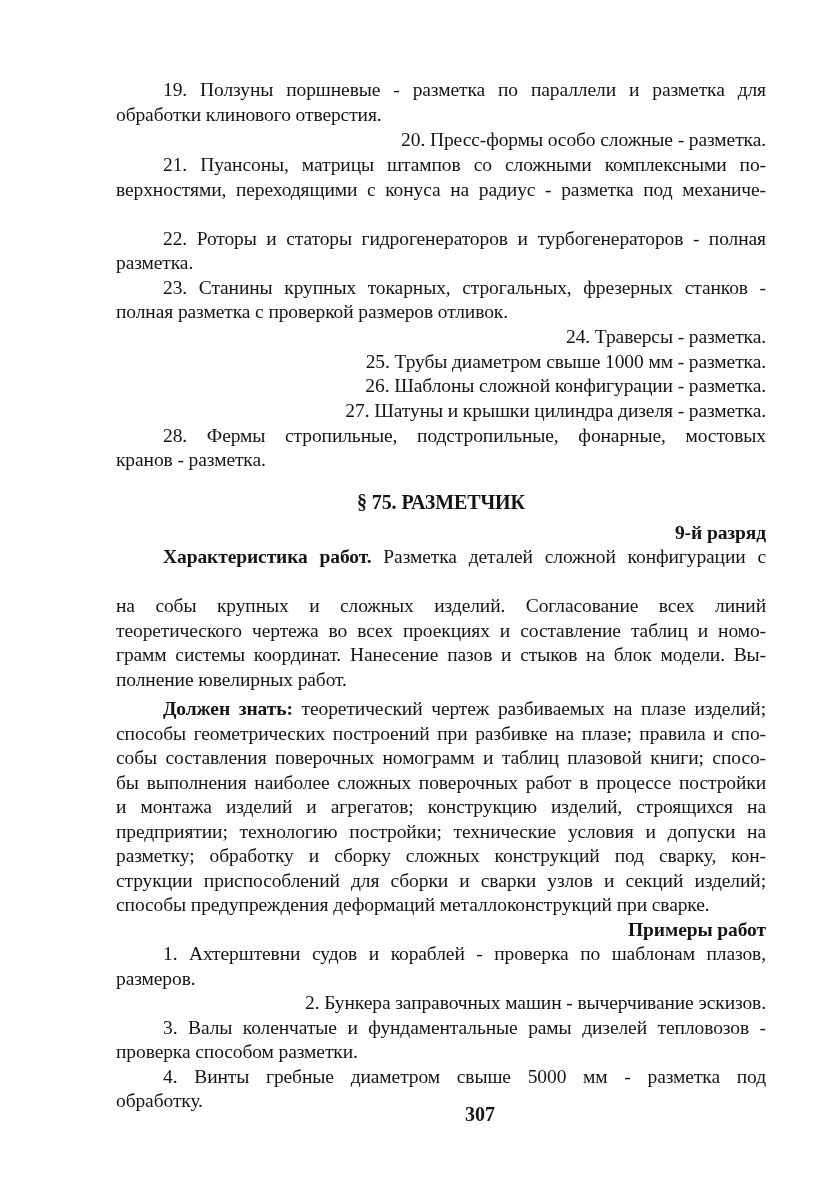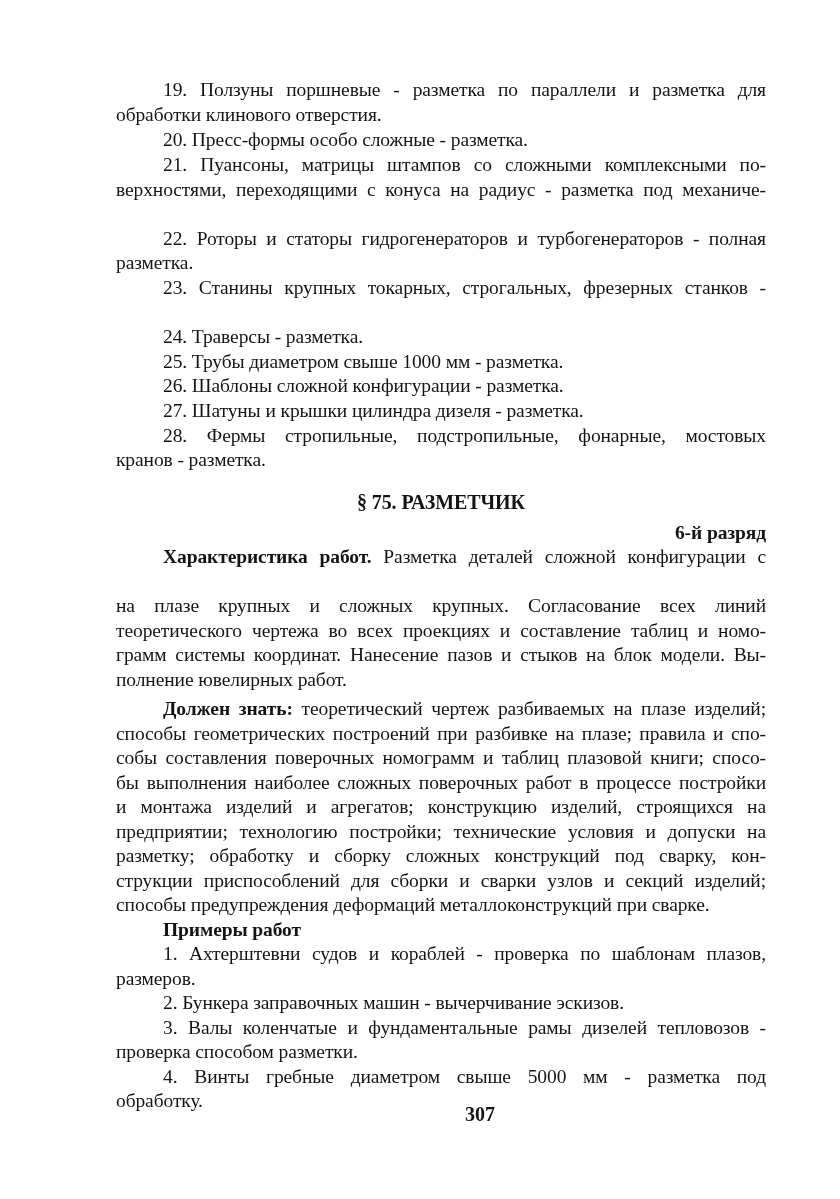--- a/index.html
+++ b/index.html
@@ -6,21 +6,21 @@
     body {
       width: 840px; height: 1199px; background: #ffffff; position: relative; overflow: hidden;
       font-family: "Liberation Serif", serif; color: #141414;
     }
     .page { position: absolute; left: 16px; top: 0; width: 840px; height: 1033px; }
     .line {
       position: absolute; left: 100px; width: 650px; font-size: 19.5px; line-height: 24px;
       white-space: nowrap; letter-spacing: -0.1px;
     }
     .just { text-align: justify; text-align-last: justify; }
-    .indent { left: 147px; width: 603px; }
+    .indent { left: 147px; width: 603px; text-align: right; }
     .bold { font-weight: bold; }
     .center { text-align: center; left: 100px; width: 650px; }
     .right { text-align: right; }
     .pnum { position: absolute; left: 0; width: 840px; text-align: center; top: 1103px; font-size: 20px; font-weight: bold; padding-left: 44px; }
   </style>
 </head>
 <body>
 
 <div class="page">
 
@@ -29,34 +29,35 @@
 
   <div class="line indent" style="top:128px">20. Пресс-формы особо сложные - разметка.</div>
 
   <div class="line indent just" style="top:153px">21. Пуансоны, матрицы штампов со сложными комплексными по-</div>
   <div class="line just" style="top:178px">верхностями, переходящими с конуса на радиус - разметка под механиче-</div>
 
   <div class="line indent just" style="top:227px">22. Роторы и статоры гидрогенераторов и турбогенераторов - полная</div>
   <div class="line" style="top:251px">разметка.</div>
 
   <div class="line indent just" style="top:276px">23. Станины крупных токарных, строгальных, фрезерных станков -</div>
+  <div class="line" style="top:300px">полная разметка с проверкой размеров отливок.</div>
 
   <div class="line indent" style="top:325px">24. Траверсы - разметка.</div>
   <div class="line indent" style="top:350px">25. Трубы диаметром свыше 1000 мм - разметка.</div>
   <div class="line indent" style="top:374px">26. Шаблоны сложной конфигурации - разметка.</div>
   <div class="line indent" style="top:399px">27. Шатуны и крышки цилиндра дизеля - разметка.</div>
 
   <div class="line indent just" style="top:424px">28. Фермы стропильные, подстропильные, фонарные, мостовых</div>
   <div class="line" style="top:448px">кранов - разметка.</div>
 
   <div class="line center bold" style="top:490px; font-size:20px">§ 75. РАЗМЕТЧИК</div>
-  <div class="line right bold" style="top:521px">6-й разряд</div>
+  <div class="line right bold" style="top:521px">9-й разряд</div>
 
   <div class="line indent just" style="top:545px"><span class="bold">Характеристика работ.</span><span> Разметка деталей сложной конфигурации с</span></div>
-  <div class="line just" style="top:594px">на плазе крупных и сложных крупных. Согласование всех линий</div>
+  <div class="line just" style="top:594px">на собы крупных и сложных изделий. Согласование всех линий</div>
   <div class="line just" style="top:619px">теоретического чертежа во всех проекциях и составление таблиц и номо-</div>
   <div class="line just" style="top:643px">грамм системы координат. Нанесение пазов и стыков на блок модели. Вы-</div>
   <div class="line" style="top:668px">полнение ювелирных работ.</div>
 
   <div class="line indent just" style="top:697px"><span class="bold">Должен знать:</span><span> теоретический чертеж разбиваемых на плазе изделий;</span></div>
   <div class="line just" style="top:722px">способы геометрических построений при разбивке на плазе; правила и спо-</div>
   <div class="line just" style="top:746px">собы составления поверочных номограмм и таблиц плазовой книги; спосо-</div>
   <div class="line just" style="top:771px">бы выполнения наиболее сложных поверочных работ в процессе постройки</div>
   <div class="line just" style="top:795px">и монтажа изделий и агрегатов; конструкцию изделий, строящихся на</div>
   <div class="line just" style="top:820px">предприятии; технологию постройки; технические условия и допуски на</div>

